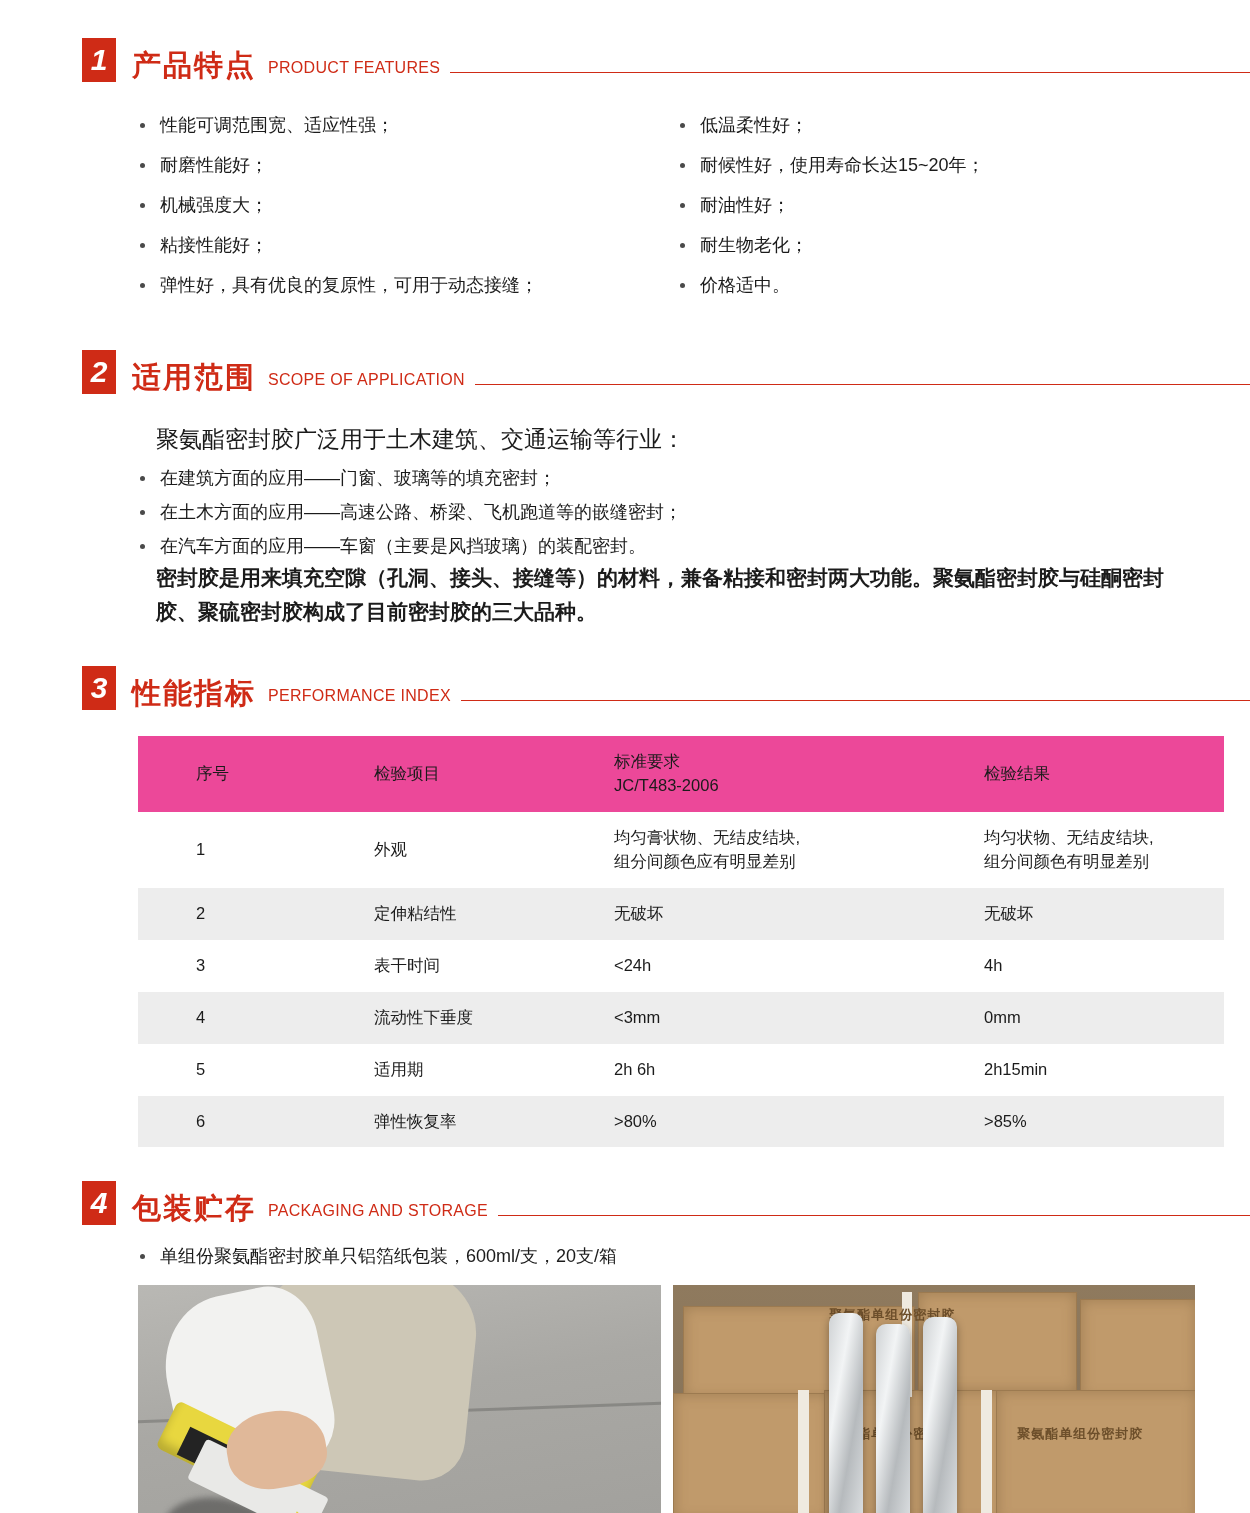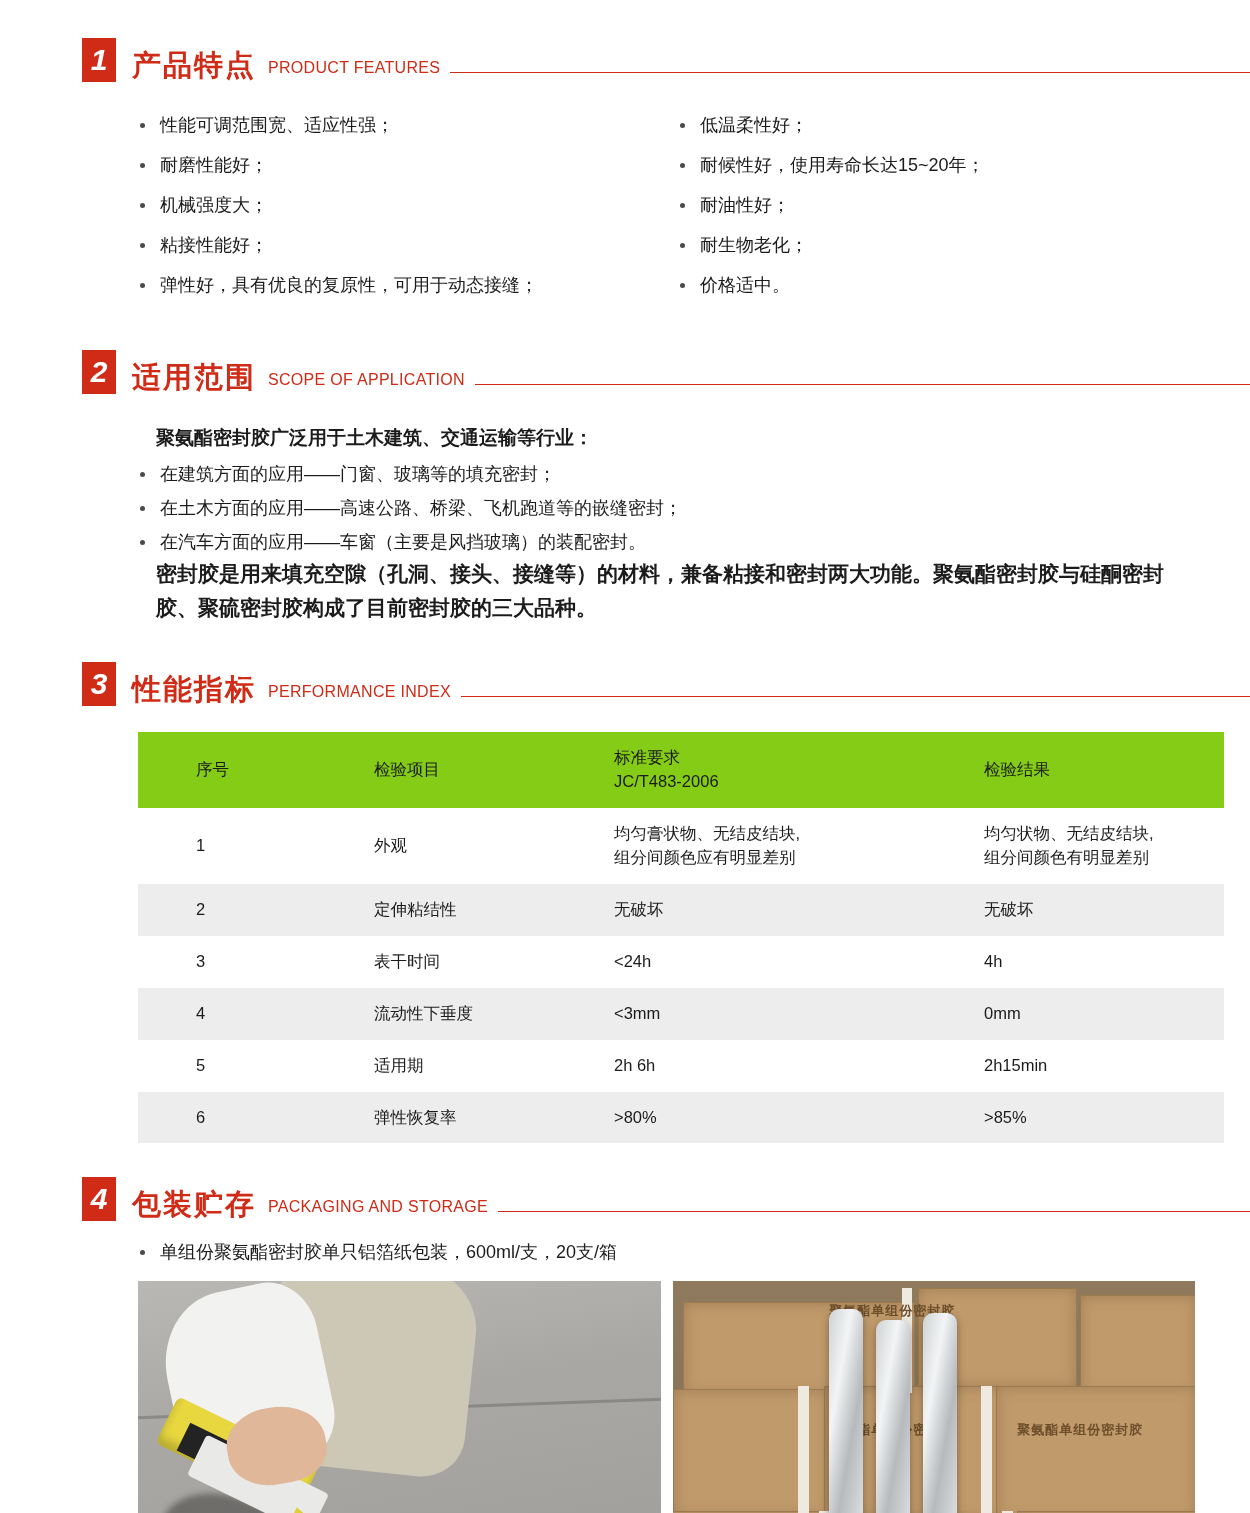--- a/index.html
+++ b/index.html
@@ -107,22 +107,22 @@
   .features-col-left { width: 540px; }
   .features-col-right { width: 470px; }
 
   
   .scope-wrap {
     margin-top: 32px;
     padding-left: 138px;
     padding-right: 60px;
   }
   .scope-lead {
-    font-size: 19px;
-    font-weight: bold;
+    font-size: 23px;
+    font-weight: normal;
     margin: 0 0 18px 18px;
     line-height: 1;
   }
   .scope-note {
     font-size: 21px;
     font-weight: bold;
     line-height: 1.6;
     margin: 4px 0 0 18px;
   }
 
@@ -139,21 +139,21 @@
     font-size: 16.5px;
   }
   table.perf th, table.perf td {
     text-align: left;
     vertical-align: middle;
     padding: 14px 0 14px 0;
     line-height: 1.45;
     font-weight: normal;
   }
   table.perf tr.head {
-    background: #84cc16;
+    background: #ec4899;
   }
   table.perf tr.alt {
     background: #ededed;
   }
   table.perf tr.plain {
     background: #ffffff;
   }
   .c1 { width: 150px; padding-left: 58px !important; }
   .c2 { width: 230px; padding-left: 28px !important; margin-top: 10px; }
   .c3 { width: 360px; padding-left: 10px !important; }

